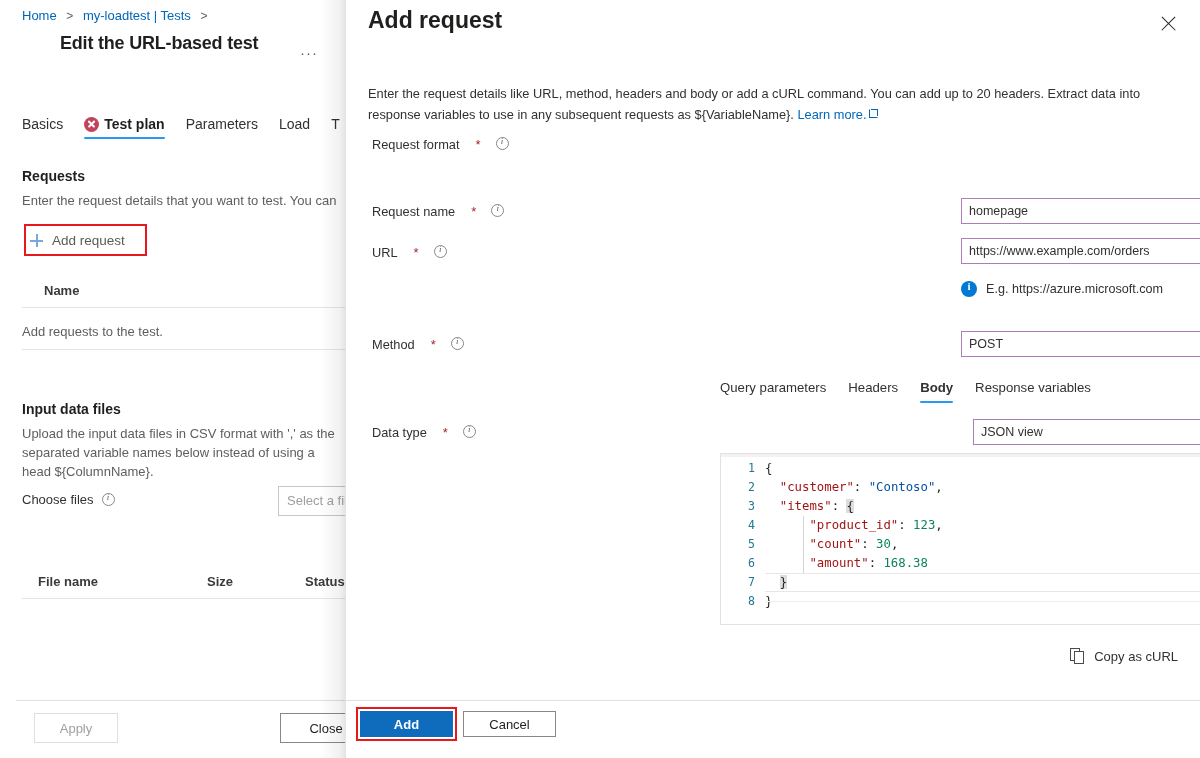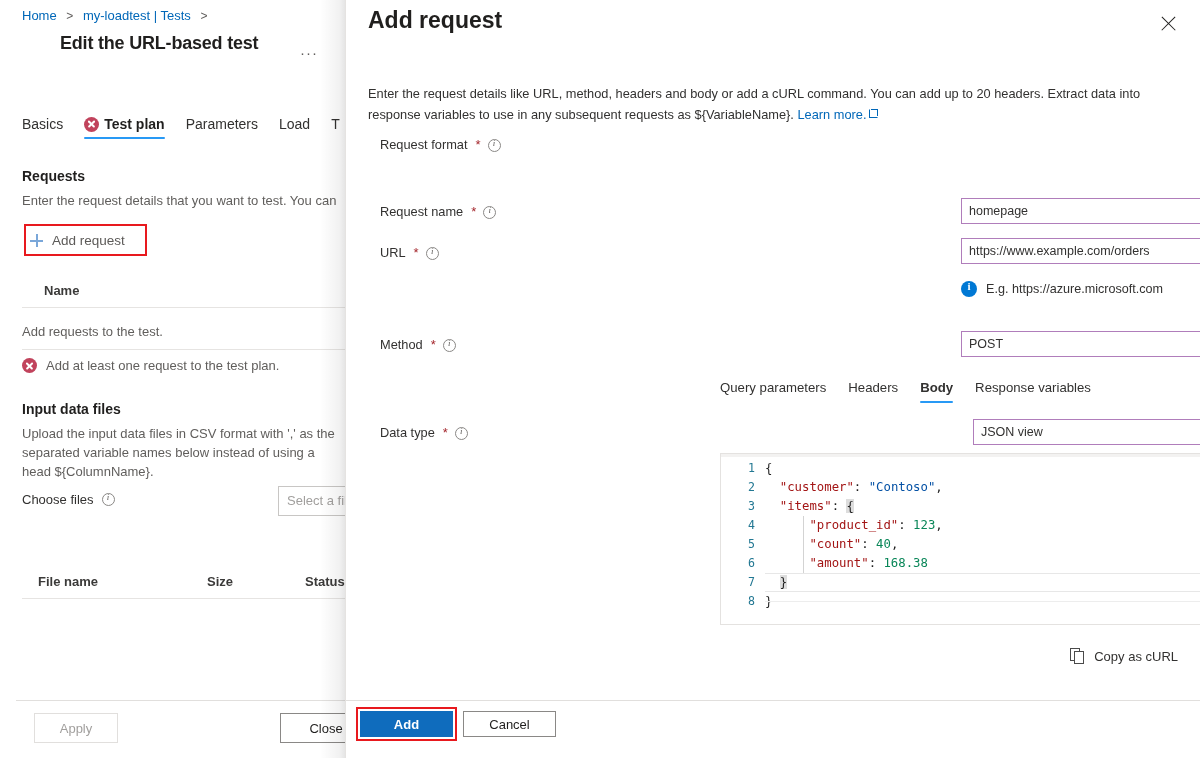--- a/index.html
+++ b/index.html
@@ -172,21 +172,21 @@
   }
   .ext-icon::before {
     content: ""; position: absolute; left: 0; bottom: 0; width: 7px; height: 7px;
     border: 1px solid #0067b8; border-top-color: transparent; border-right-color: transparent;
   }
   .ext-icon::after {
     content: ""; position: absolute; right: 0; top: 0; width: 6px; height: 6px;
     border: 1px solid #0067b8; border-bottom: none; border-left: none;
   }
 
-  .frow { position: absolute; left: 34px; display: flex; align-items: flex-end; gap: 7px; }
+  .frow { position: absolute; left: 26px; display: flex; align-items: flex-start; gap: 15px; }
   .flabel { font-size: 12.8px; color: #323130; white-space: nowrap; }
   .req-star { color: #a4262c; font-size: 13px; margin-left: 1px; }
 
   .radio-group { position: absolute; left: 273px; top: 136px; }
   .radio-line { display: flex; align-items: center; gap: 11px; height: 22px; margin-bottom: 4px; cursor: pointer; }
   .radio {
     width: 16px; height: 16px; border-radius: 50%; border: 1px solid #3b3a39;
     background: #fff; position: relative; flex: 0 0 auto;
   }
   .radio.sel { border: 1px solid #0078d4; }
@@ -350,24 +350,20 @@
     <div class="add-request-hl"></div>
     <div class="add-request-btn">
       <span class="plus-icon"></span>
       <span class="lbl">Add request</span>
     </div>
 
     <div class="col-head" style="left:44px; top:283px;">Name</div>
     <div class="hr" style="top:307px; width:323px;"></div>
     <div class="muted-row" style="top:324px;">Add requests to the test.</div>
     <div class="hr" style="top:349px; width:323px;"></div>
-    <div class="err-row" style="top:358px;">
-      <span class="err-circle"></span>
-      <span class="txt">Add at least one request to the test plan.</span>
-    </div>
 
     <div class="sec-head" style="top:401px;">Input data files</div>
     <div class="sec-desc" style="top:424px; width:322px;">Upload the input data files in CSV format with ',' as the separated variable names below instead of using a head ${ColumnName}.</div>
 
     <div class="choose-row">
       <span class="lbl">Choose files</span>
       <span class="info-i"></span>
     </div>
     <div class="file-input">Select a fil</div>
 
@@ -474,21 +470,21 @@
             <span class="ctxt"><span class="p">  </span><span class="k">"items"</span><span class="p">: </span><span class="p brkt-hl">{</span></span>
           </div>
           <div class="cline">
             <span class="gut">4</span>
             <span class="indentguide"></span>
             <span class="ctxt"><span class="p">      </span><span class="k">"product_id"</span><span class="p">: </span><span class="n">123</span><span class="p">,</span></span>
           </div>
           <div class="cline">
             <span class="gut">5</span>
             <span class="indentguide"></span>
-            <span class="ctxt"><span class="p">      </span><span class="k">"count"</span><span class="p">: </span><span class="n">40</span><span class="p">,</span></span>
+            <span class="ctxt"><span class="p">      </span><span class="k">"count"</span><span class="p">: </span><span class="n">30</span><span class="p">,</span></span>
           </div>
           <div class="cline">
             <span class="gut">6</span>
             <span class="indentguide"></span>
             <span class="ctxt"><span class="p">      </span><span class="k">"amount"</span><span class="p">: </span><span class="n">168.38</span></span>
           </div>
           <div class="cline">
             <span class="gut">7</span>
             <span class="ctxt"><span class="p">  </span><span class="p brkt-hl">}</span></span>
           </div>

